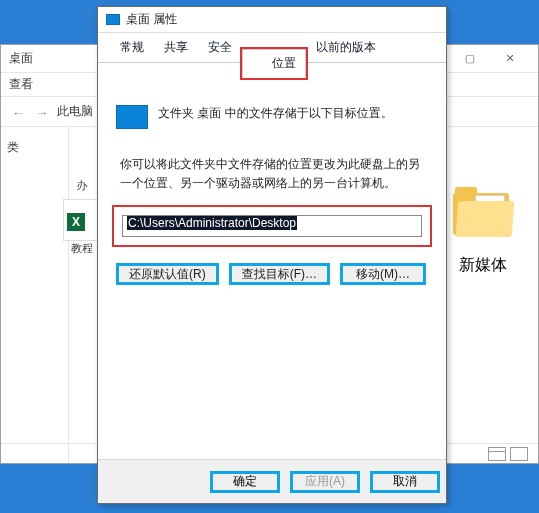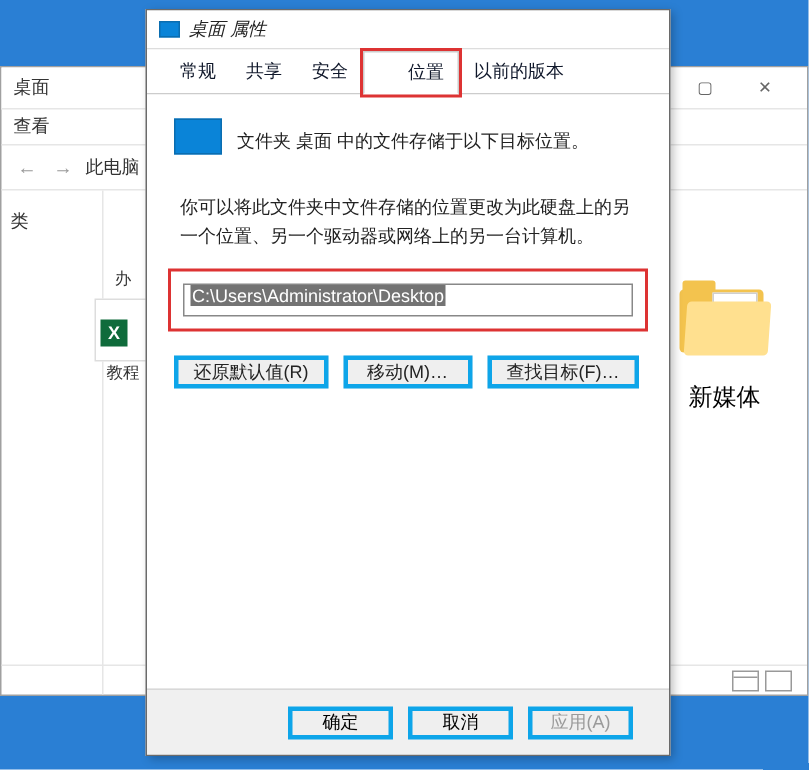--- a/index.html
+++ b/index.html
@@ -182,21 +182,20 @@
     }
     .dlg-title {
       height: 26px;
       display: flex;
       align-items: center;
       padding: 0 8px;
       font-size: 12px;
       color: #222;
       background: #fff;
       border-bottom: 1px solid #ddd;
-      font-style: italic;
     }
     .desk-icon {
       width: 14px;
       height: 11px;
       background: #0a84d8;
       border: 1px solid #0a6db0;
       margin-right: 6px;
     }
     .dlg-tabs {
       height: 30px;
@@ -212,39 +211,40 @@
       border: 1px solid transparent;
       margin-right: 0;
       color: #0f172a;
       cursor: default;
     }
     .tab.active {
       border: 1px solid #ccc;
       border-bottom-color: #fff;
       background: #fff;
       position: relative;
-      top: 1px;
+      top: 16px;
       padding-left: 29px;
     }
     .tab.highlight {
       outline: 2px solid #d33;
       outline-offset: 0;
     }
     .dlg-content {
       flex: 1;
       padding: 16px 18px;
       font-size: 12px;
       color: #222;
       background: #fff;
     }
     .row1 {
       display: flex;
-      align-items: flex-end;
+      align-items: flex-start;
       gap: 10px;
       margin-bottom: 26px;
+      margin-top: 26px;
     }
     .big-desk-icon {
       width: 32px;
       height: 24px;
       background: #0a84d8;
       border: 1px solid #0a6db0;
       flex-shrink: 0;
     }
     .hint {
       line-height: 1.6;
@@ -258,21 +258,21 @@
     }
     .path-input {
       width: 100%;
       height: 22px;
       border: 1px solid #888;
       background: #fff;
       font-size: 12px;
       padding: 0 4px;
     }
     .path-input .sel {
-      background: #737373;
+      background: #0f172a;
       color: #fff;
       padding: 0 1px;
     }
     .btn-row {
       display: flex;
       gap: 10px;
       justify-content: flex-start;
       margin-top: 6px;
     }
     .btn {
@@ -287,21 +287,21 @@
       min-width: 86px;
       justify-content: center;
     }
     .dlg-buttons {
       height: 44px;
       border-top: 1px solid #d8d8d8;
       display: flex;
       align-items: center;
       justify-content: flex-end;
       gap: 10px;
-      padding: 0 24px;
+      padding: 0 6px;
       background: #f0f0f0;
     }
     .dlg-buttons .btn { min-width: 70px; }
     .btn.disabled { color: #9a9a9a; }
     
     .folder-glyph {
       width: 64px;
       height: 52px;
       position: relative;
     }
@@ -427,22 +427,22 @@
       <div>文件夹 桌面 中的文件存储于以下目标位置。</div>
     </div>
     <div class="hint">你可以将此文件夹中文件存储的位置更改为此硬盘上的另一个位置、另一个驱动器或网络上的另一台计算机。</div>
     <div class="path-wrap">
       <div class="path-input">
         <span class="sel">C:\Users\Administrator\Desktop</span>
       </div>
     </div>
     <div class="btn-row">
       <div class="btn">还原默认值(R)</div>
+      <div class="btn">查找目标(F)…</div>
       <div class="btn">移动(M)…</div>
-      <div class="btn">查找目标(F)…</div>
     </div>
   </div>
   <div class="dlg-buttons">
     <div class="btn">确定</div>
+    <div class="btn disabled">应用(A)</div>
     <div class="btn">取消</div>
-    <div class="btn disabled">应用(A)</div>
   </div>
 </div>
 
 </body></html>

